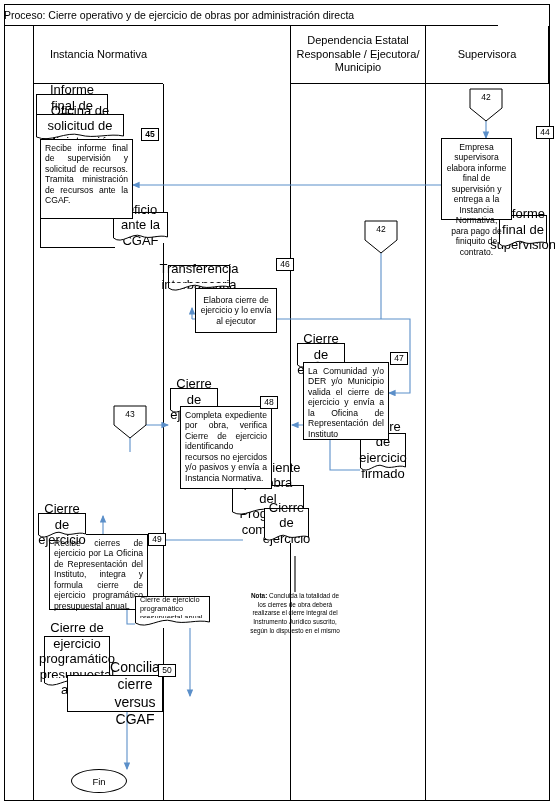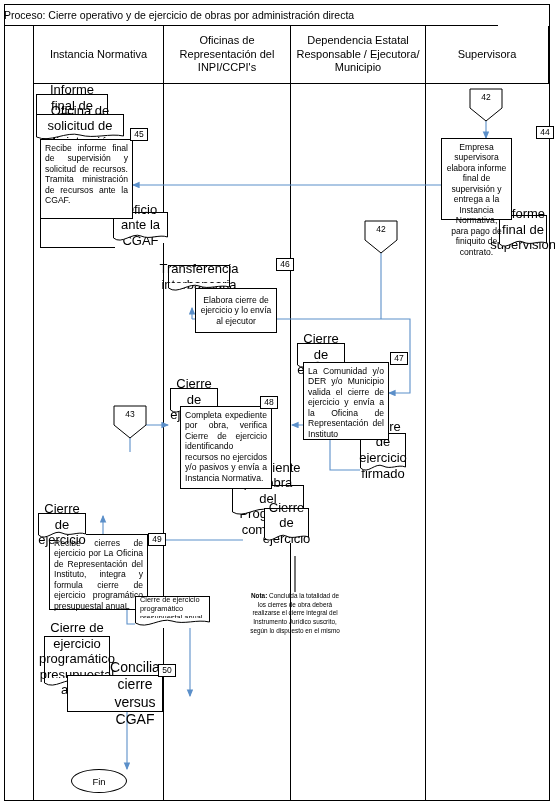--- a/index.html
+++ b/index.html
@@ -161,23 +161,20 @@
 
   <div class="title-bar">
     <span>Proceso: Cierre operativo y de ejercicio de obras por administración directa</span>
   </div>
 
   <div class="lane-left-edge"></div>
 
   <div class="lane-head" style="left:33px;width:130px;">
     <span>Instancia Normativa</span>
   </div>
-  <div class="lane-head" style="left:163px;width:127px;">
-    <span>Oficinas de Representación del INPI/CCPI's</span>
-  </div>
   <div class="lane-head" style="left:425px;width:124px;border-right:1px solid #000;">
     <span>Supervisora</span>
   </div>
   <div class="lane-head" style="left:290px;width:135px;">
     <span>Dependencia Estatal Responsable / Ejecutora/ Municipio</span>
   </div>
 
   <div class="lane-body" style="left:163px;width:127px;"></div>
   <div class="lane-body" style="left:290px;width:135px;"></div>
   <div class="lane-body" style="left:425px;width:124px;"></div>
@@ -250,21 +247,21 @@
 
   <div class="doc" style="left:36px;top:114px;width:88px;height:27px;">
     <div class="doc-body" style="height:21px;">
         <span>Oficina de solicitud de Ministración</span>
       </div>
     <svg width="88" height="9" viewBox="0 0 88 9">
         <path d="M0.5,0 L0.5,5 C14,11 30,-1 44,3 C58,7 74,1 87.5,4 L87.5,0" fill="#fff" stroke="#000" stroke-width="1"></path>
       </svg>
   </div>
 
-  <div class="step-num" style="left:130px;top:128px;">45</div>
+  <div class="step-num" style="left:141px;top:128px;font-weight:bold;">45</div>
   <div class="box just" style="left:40px;top:139px;width:93px;height:80px;z-index:5;">
     <span>Recibe informe final de supervisión y solicitud de recursos. Tramita ministración de recursos ante la CGAF.</span>
   </div>
 
   <div class="doc" style="left:113px;top:212px;width:55px;height:31px;">
     <div class="doc-body" style="height:23px;">
         <span>Oficio ante la CGAF</span>
       </div>
     <svg width="55" height="10" viewBox="0 0 55 10">
         <path d="M0.5,0 L0.5,5 C9,12 19,-1 28,3 C37,7 46,1 54.5,4 L54.5,0" fill="#fff" stroke="#000" stroke-width="1"></path>

